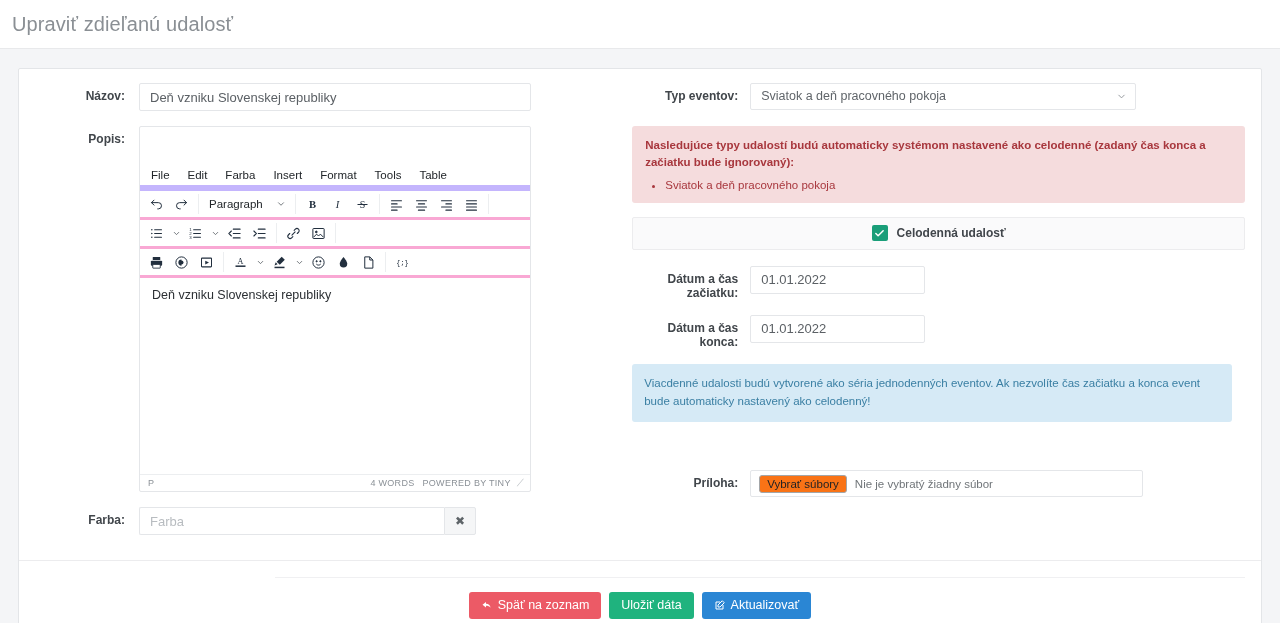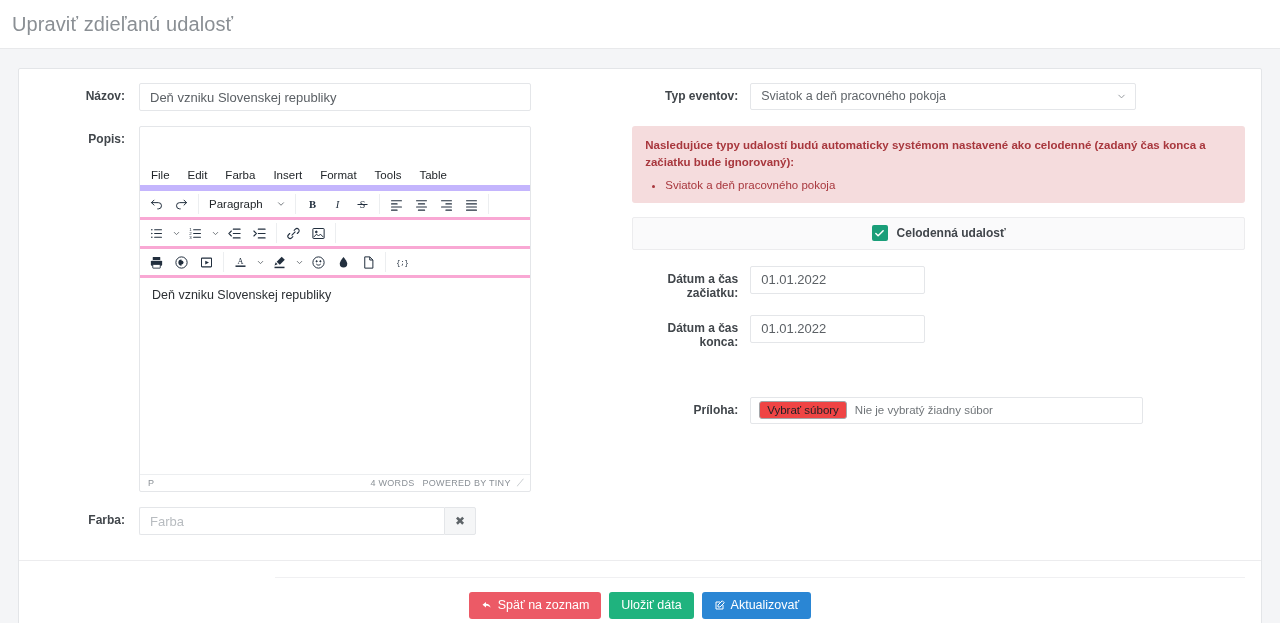--- a/index.html
+++ b/index.html
@@ -244,21 +244,21 @@
     width:393px; height:27px;
     border:1px solid #e4e6e9;
     border-radius:2px;
     background:#fff;
     display:flex; align-items:center;
     padding:0 2px 0 8px;
     cursor:pointer;
   }
   .file-btn {
     border:1px solid #a3a6a9;
-    background:#ef4444;
+    background:#f97316;
     border-radius:3px;
     font-size:11.5px;
     color:#1d2125;
     padding:2px 7px;
     margin-right:8px;
   }
   .file-text { font-size:11.5px; color:#707579; }
 
   
   .card-rule {
@@ -589,20 +589,21 @@
       <div class="form-row">
         <div class="form-label lbl-right">Dátum a čas začiatku:</div>
         <input class="text-input" type="text" style="width: 175px;" value="01.01.2022">
       </div>
 
       <div class="form-row">
         <div class="form-label lbl-right">Dátum a čas konca:</div>
         <input class="text-input" type="text" style="width: 175px;" value="01.01.2022">
       </div>
 
+      <div class="alert-info">Viacdenné udalosti budú vytvorené ako séria jednodenných eventov. Ak nezvolíte čas začiatku a konca event bude automaticky nastavený ako celodenný!</div>
 
       <div class="form-row" style="margin-top:48px;">
         <div class="form-label lbl-right">Príloha:</div>
         <div class="file-box">
           <span class="file-btn">Vybrať súbory</span>
           <span class="file-text">Nie je vybratý žiadny súbor</span>
         </div>
       </div>
 
     </div>

